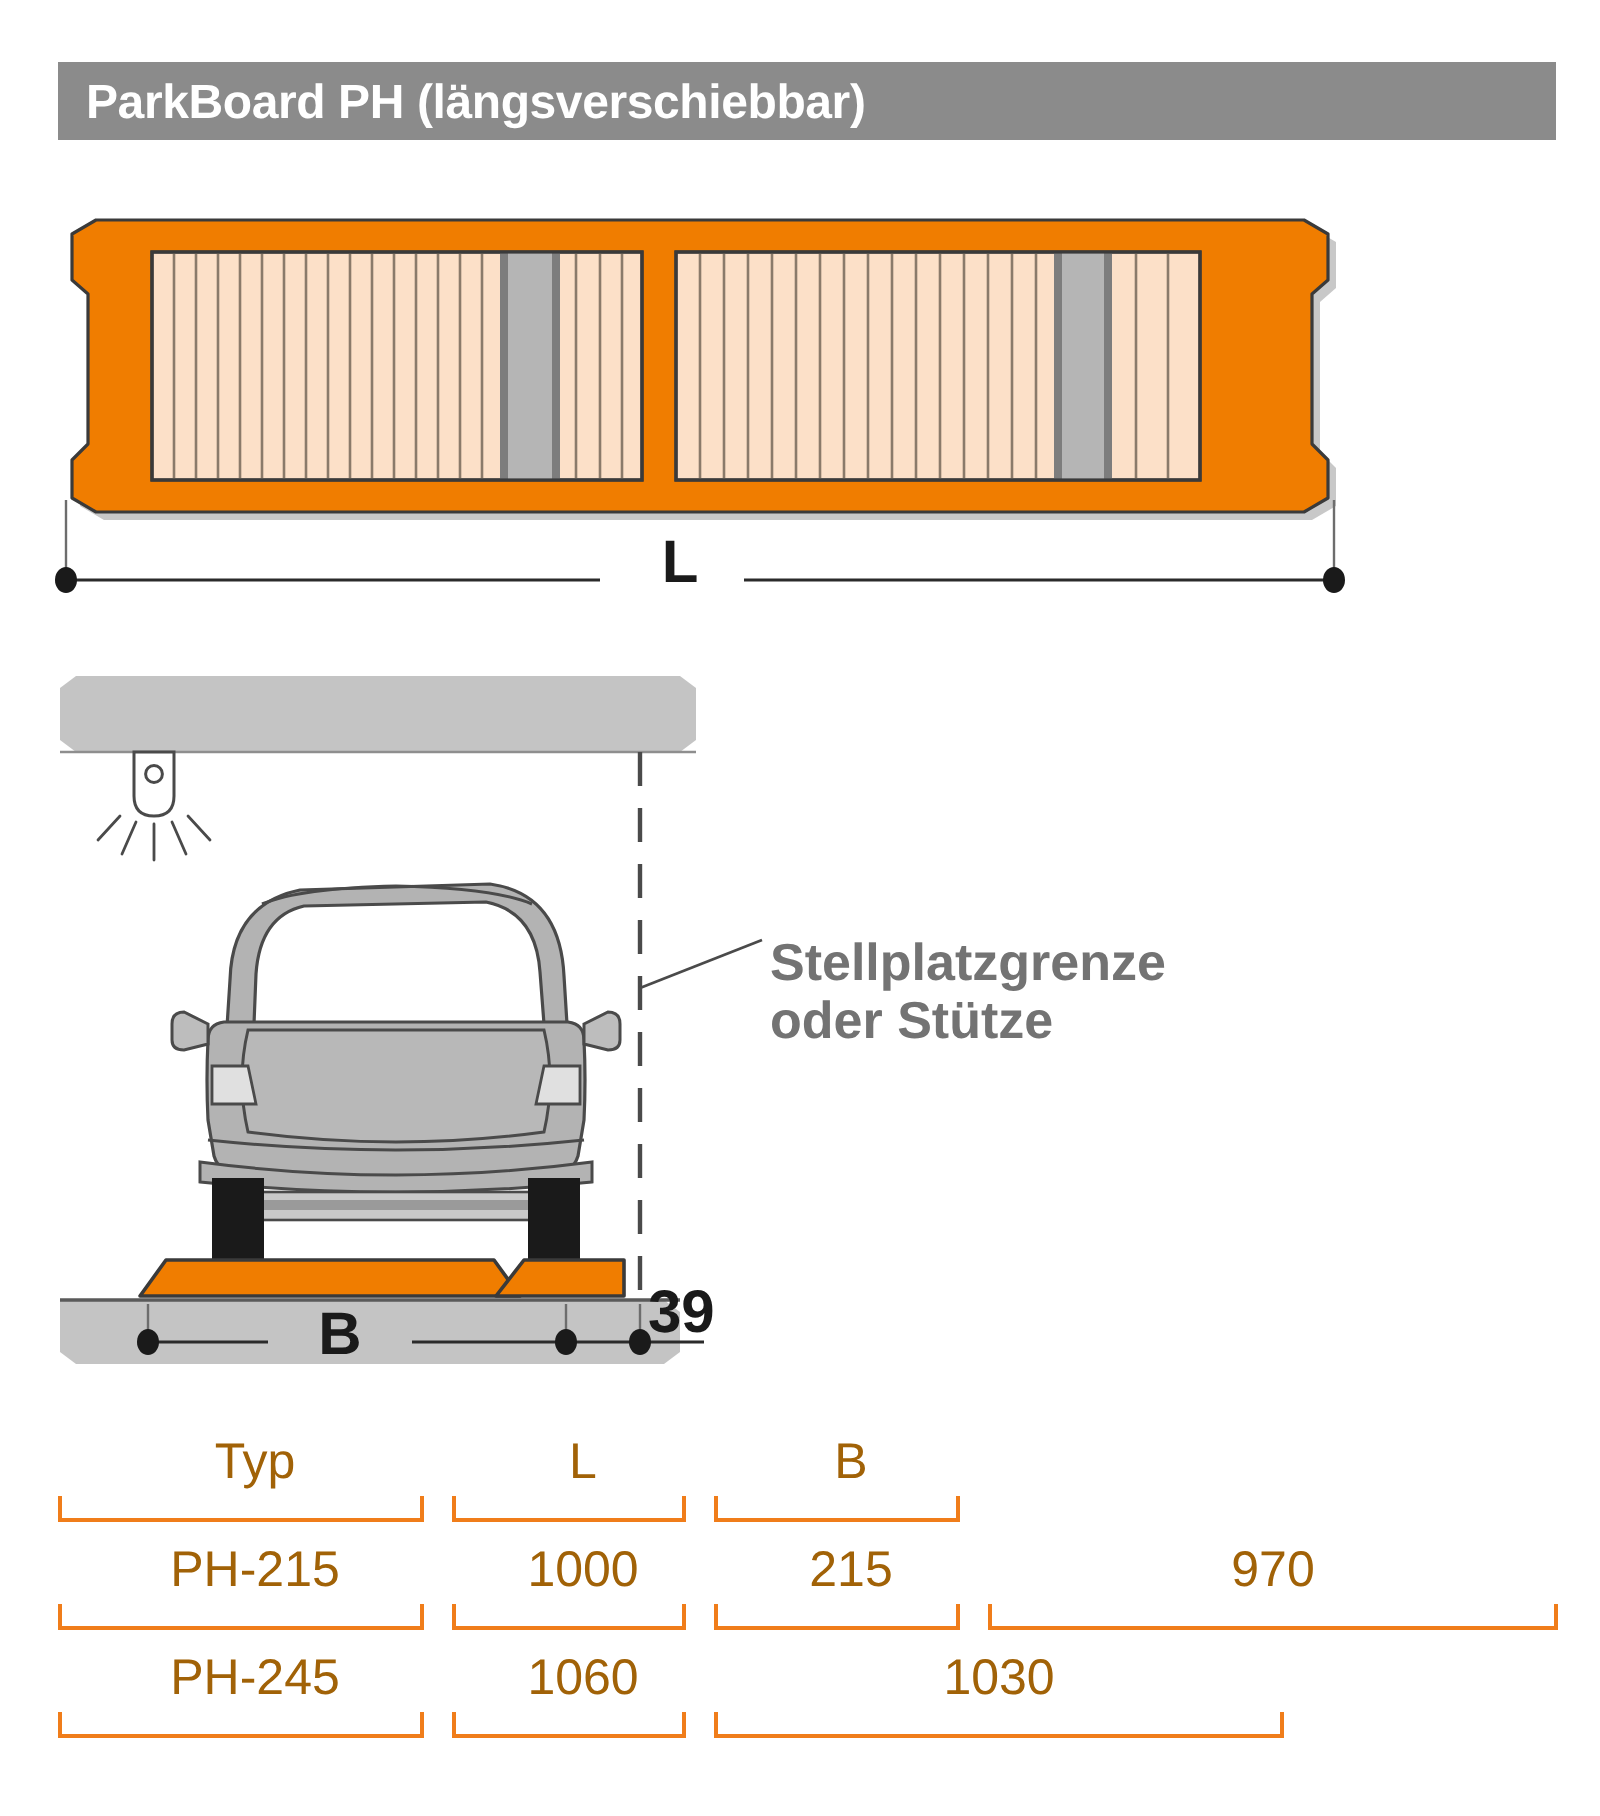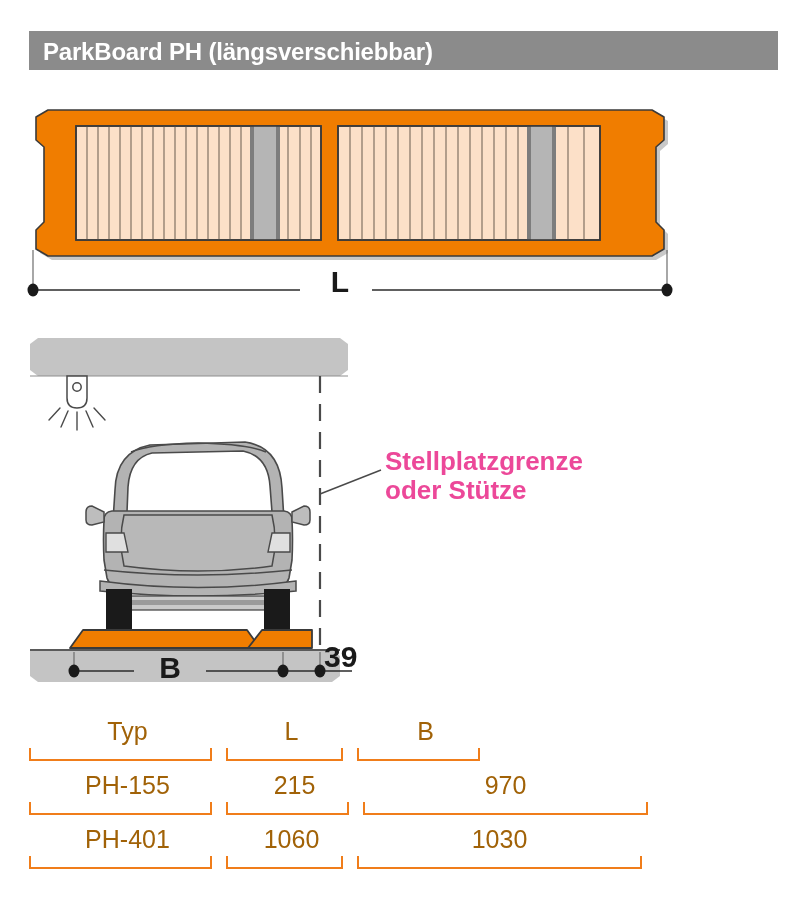--- a/index.html
+++ b/index.html
@@ -49,24 +49,24 @@
     top: 0;
     width: 800px;
     height: 908px;
     pointer-events: none;
   }
 
   
   .callout {
     position: absolute;
     left: 385px;
-    top: 447px;
+    top: 467px;
     font-size: 26px;
     font-weight: bold;
-    color: #ec4899;
+    color: #737373;
     line-height: 1.12;
     white-space: nowrap;
   }
 
   
   .dim-letter {
     position: absolute;
     font-size: 30px;
     font-weight: bold;
     color: #1a1a1a;
@@ -312,36 +312,40 @@
         <span class="bracket"></span>
       </div>
       <div class="spec-cell col-b">
         <span class="ctext">B</span>
         <span class="bracket"></span>
       </div>
     </div>
 
     <div class="spec-row">
       <div class="spec-cell col-typ">
-        <span class="ctext">PH-155</span>
+        <span class="ctext">PH-215</span>
+        <span class="bracket"></span>
+      </div>
+      <div class="spec-cell col-l">
+        <span class="ctext">1000</span>
         <span class="bracket"></span>
       </div>
       <div class="spec-cell col-b">
         <span class="ctext">215</span>
         <span class="bracket"></span>
       </div>
       <div class="spec-cell col-v">
         <span class="ctext">970</span>
         <span class="bracket"></span>
       </div>
     </div>
 
     <div class="spec-row">
       <div class="spec-cell col-typ">
-        <span class="ctext">PH-401</span>
+        <span class="ctext">PH-245</span>
         <span class="bracket"></span>
       </div>
       <div class="spec-cell col-l">
         <span class="ctext">1060</span>
         <span class="bracket"></span>
       </div>
       <div class="spec-cell col-v">
         <span class="ctext">1030</span>
         <span class="bracket"></span>
       </div>

